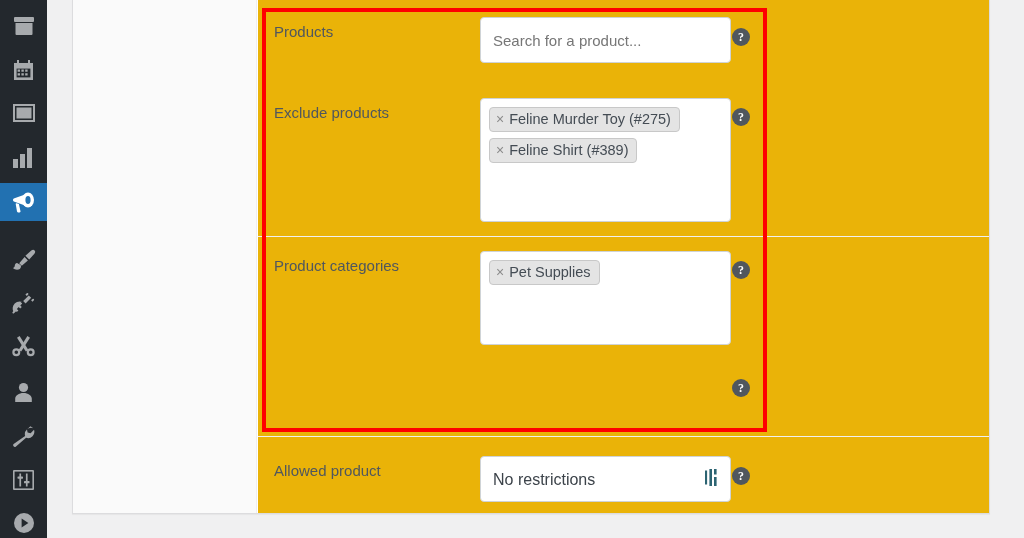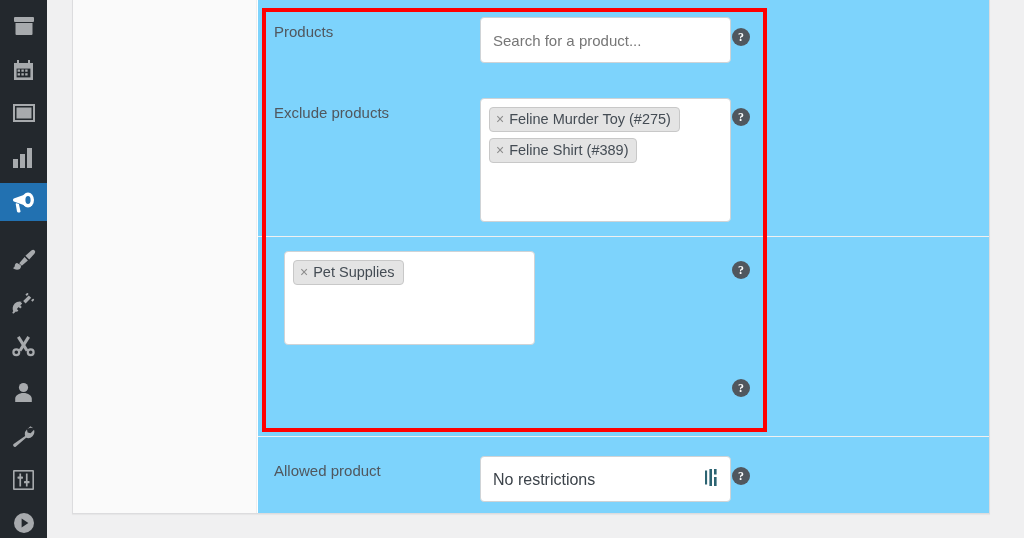--- a/index.html
+++ b/index.html
@@ -72,21 +72,21 @@
     left: 0; top: 0;
     width: 184px; height: 100%;
     background: #fafafa;
     border-right: 1px solid #eeeeee;
   }
 
   .fields-col {
     position: absolute;
     left: 185px; top: 0;
     right: 0; bottom: 0;
-    background: #7dd3fc;
+    background: #eab308;
   }
 
   .field-row {
     position: relative;
     display: flex;
     align-items: flex-start;
     padding: 0 0 0 16px;
   }
   .field-row + .field-row.sep { border-top: 1px solid #f0f0f0; }
 
@@ -339,20 +339,21 @@
                   <span class="x">×</span>
                   <span>Feline Shirt (#389)</span>
                 </span>
               </div>
             </div>
           </div>
           <div class="help-tip" style="left:474px; top:18px;">?</div>
         </div>
 
         <div class="field-row sep" style="height:116px; padding-top:14px;">
+          <div class="field-label">Product categories</div>
           <div class="field-control">
             <div class="sel-box sel-multi-mid">
               <div class="chip-stack">
                 <span class="chip">
                   <span class="x">×</span>
                   <span>Pet Supplies</span>
                 </span>
               </div>
             </div>
           </div>

